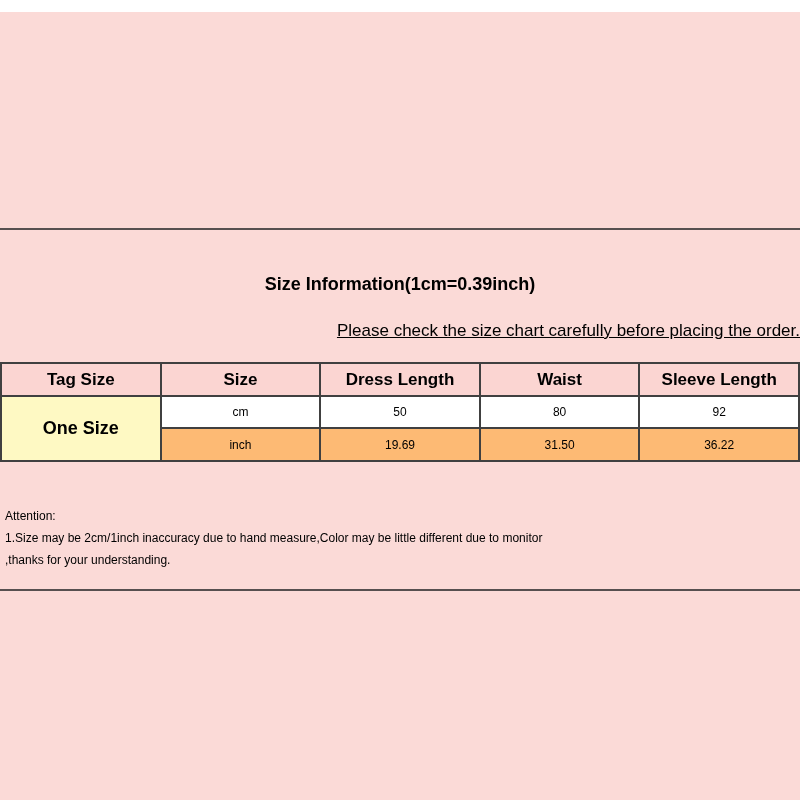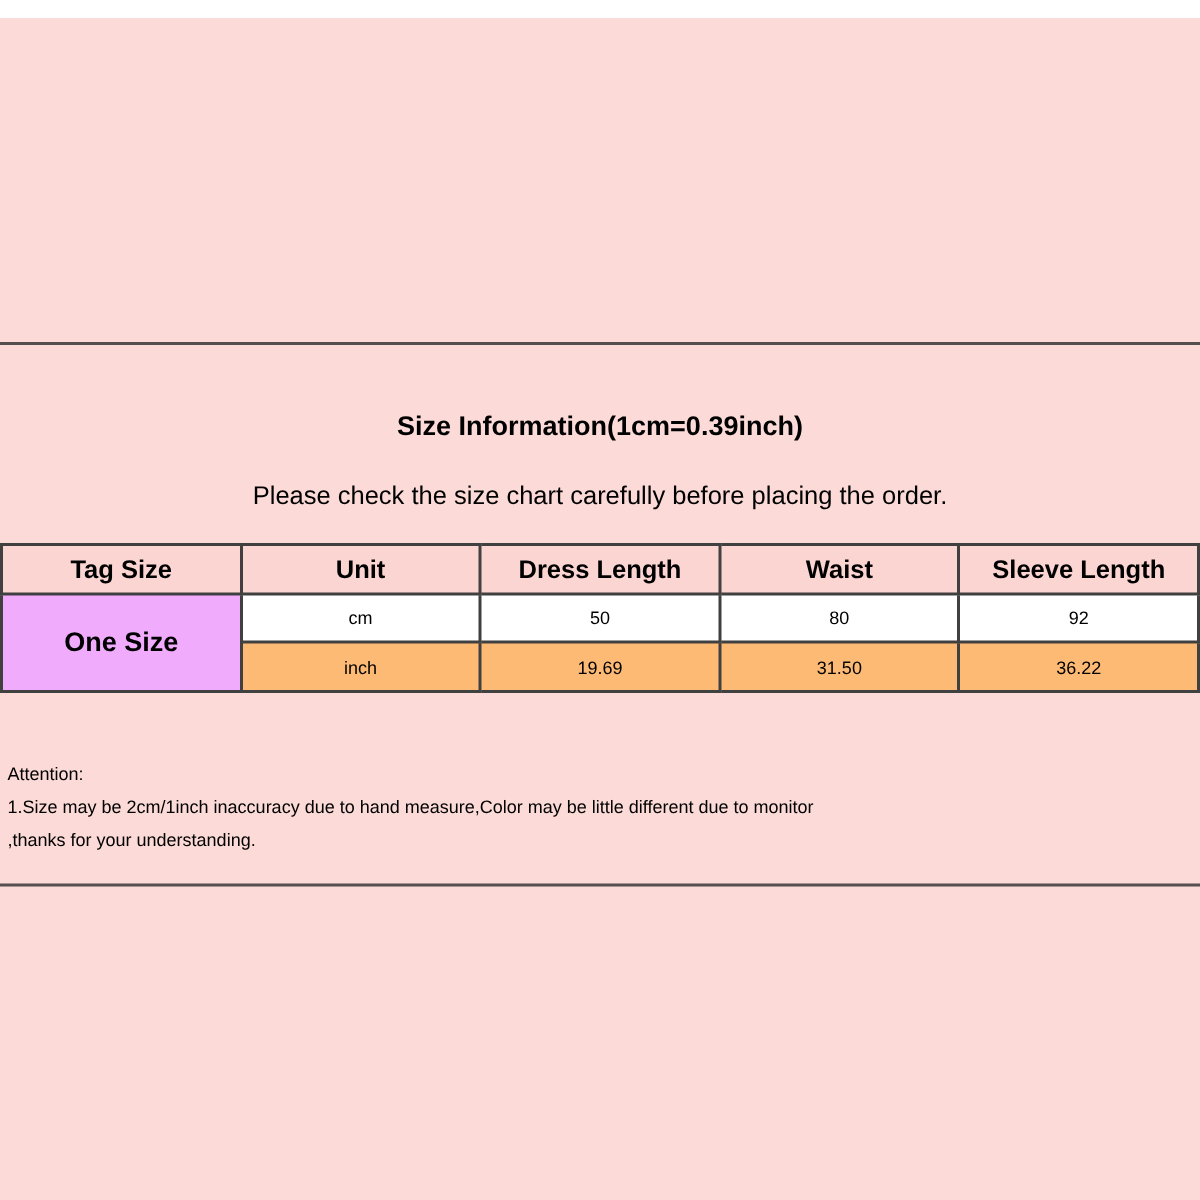--- a/index.html
+++ b/index.html
@@ -34,22 +34,23 @@
     text-align: center;
     font-size: 18px;
     font-weight: bold;
   }
 
   .subtitle {
     position: absolute;
     top: 309px;
     left: 0;
     width: 100%;
-    text-align: center;
+    text-align: right;
     font-size: 17px;
+    text-decoration: underline;
   }
 
   table.size-table {
     position: absolute;
     top: 350px;
     left: 0;
     width: 800px;
     border-collapse: collapse;
     table-layout: fixed;
   }
@@ -65,21 +66,21 @@
     font-size: 17px;
     font-weight: bold;
     height: 33px;
   }
   .size-table td { font-size: 12px; }
   .row-cm { height: 32px; }
   .row-inch { height: 33px; }
   .row-cm td { background: #ffffff; }
   .row-inch td { background: #fdba74; }
   .size-table td.tag-cell {
-    background: #f0abfc;
+    background: #fef9c3;
     font-weight: bold;
     font-size: 18px;
   }
 
   .attention {
     position: absolute;
     top: 493px;
     left: 5px;
     right: 0;
     font-size: 12px;
@@ -95,21 +96,21 @@
   <div class="divider divider-top"></div>
 
   <div class="title">Size Information(1cm=0.39inch)</div>
 
   <div class="subtitle">Please check the size chart carefully before placing the order.</div>
 
   <table class="size-table">
     <tbody>
       <tr class="row-head">
         <th>Tag Size</th>
-        <th>Unit</th>
+        <th>Size</th>
         <th>Dress Length</th>
         <th>Waist</th>
         <th>Sleeve Length</th>
       </tr>
       <tr class="row-cm">
         <td class="tag-cell" rowspan="2">One Size</td>
         <td>cm</td>
         <td>50</td>
         <td>80</td>
         <td>92</td>

